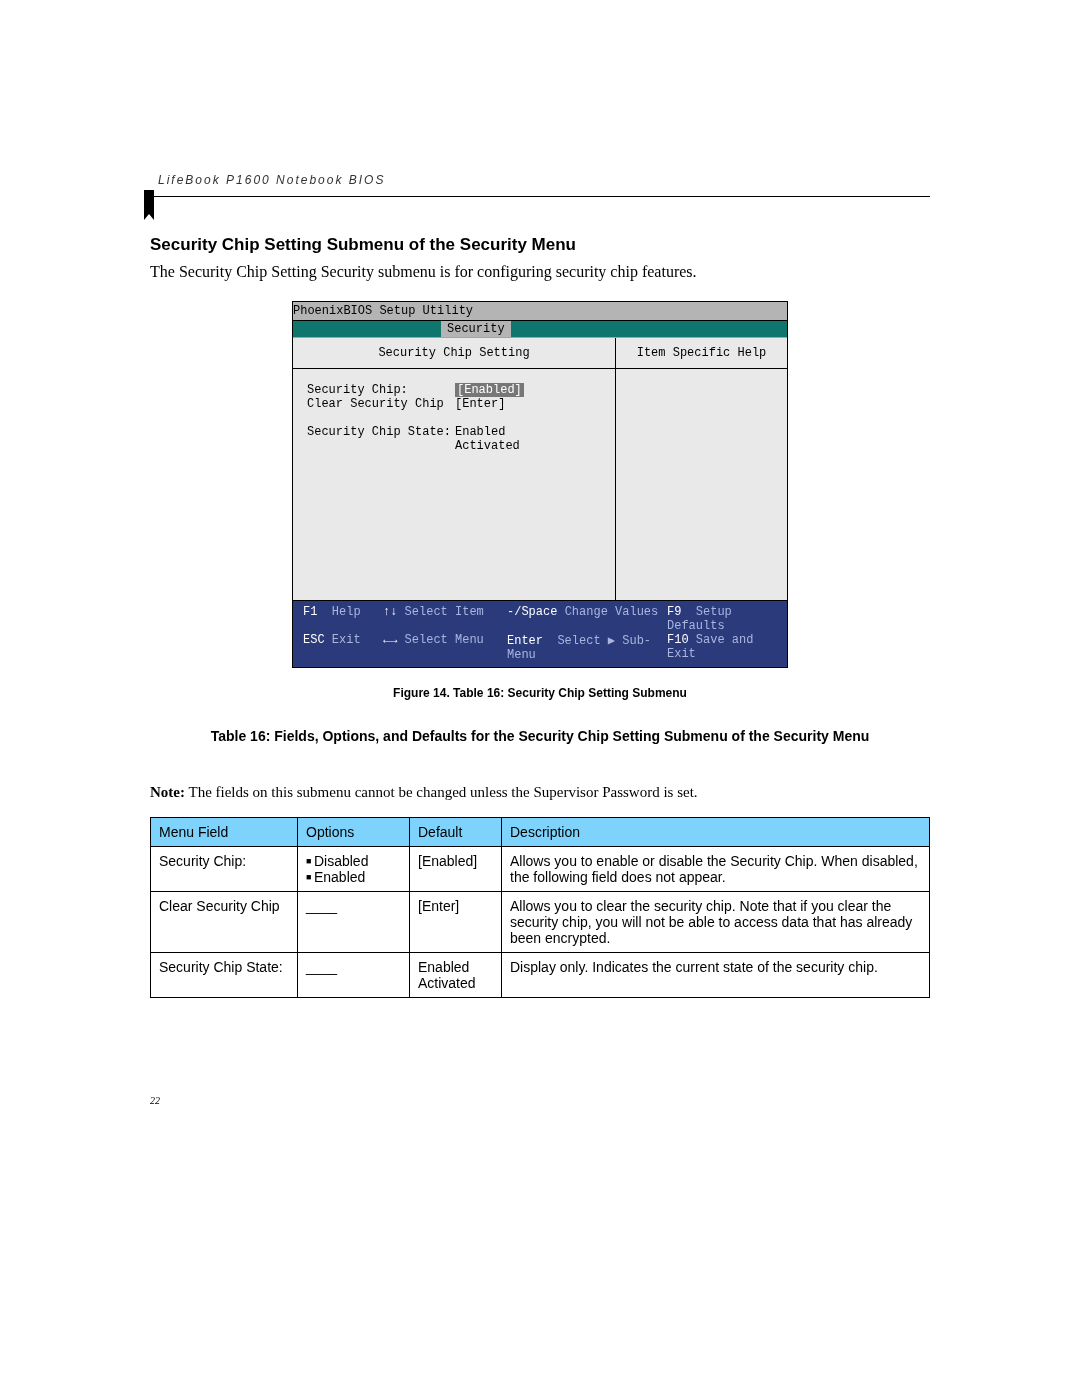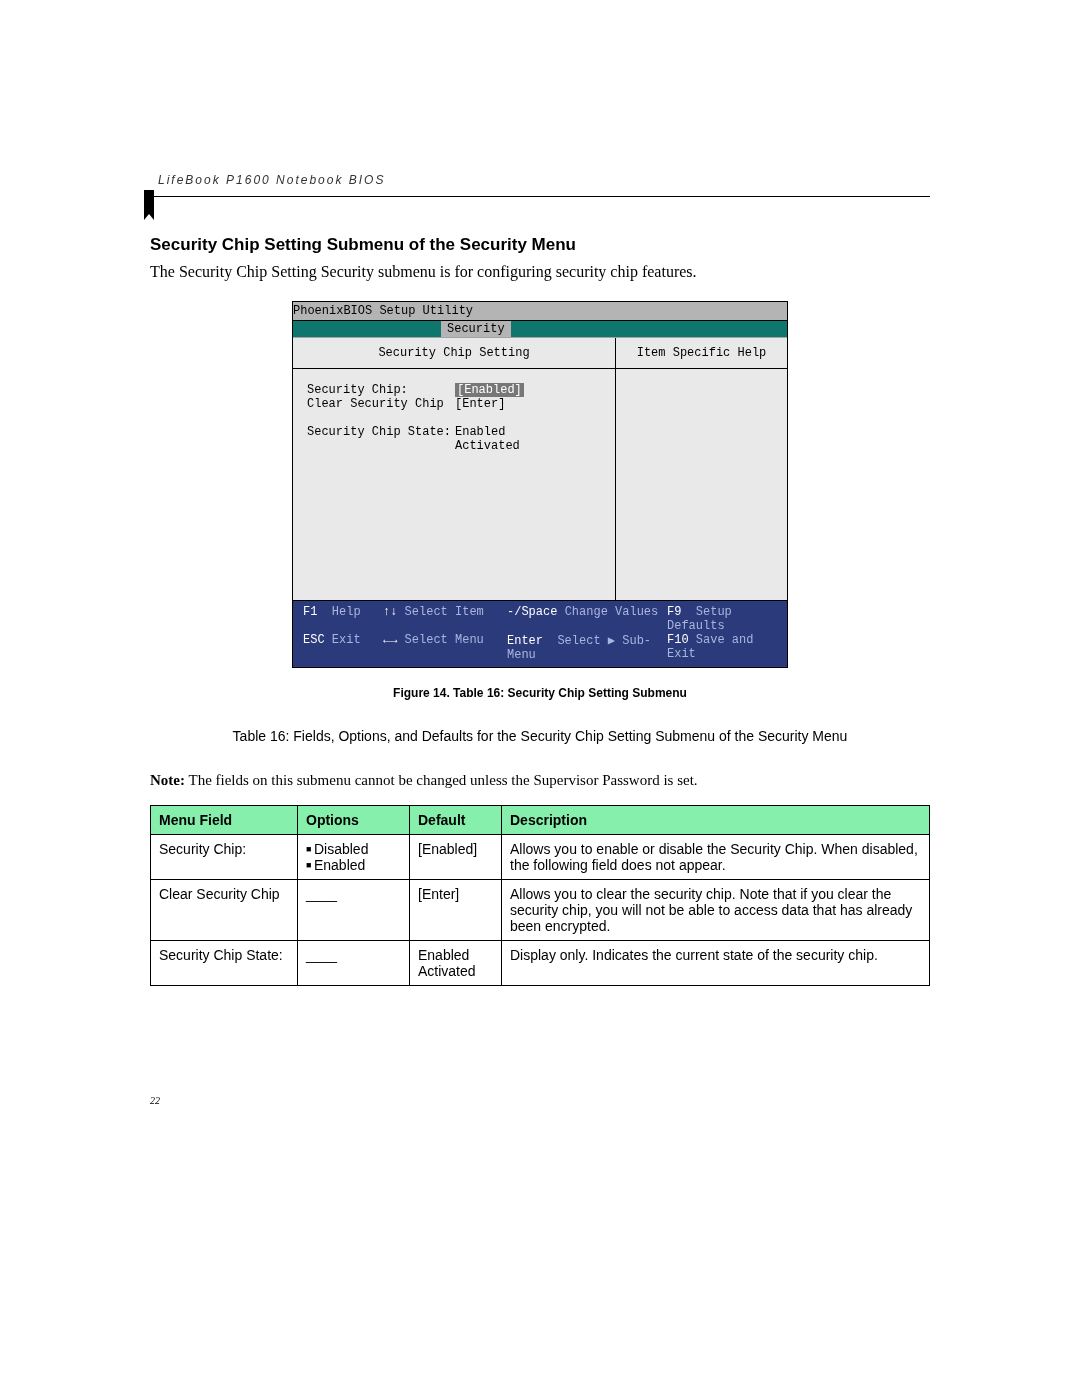--- a/index.html
+++ b/index.html
@@ -141,45 +141,45 @@
     text-align: center;
     font-family: Arial, Helvetica, sans-serif;
     font-weight: bold;
     font-size: 12px;
     margin-top: 18px;
     margin-bottom: 28px;
   }
   .table-title {
     text-align: center;
     font-family: Arial, Helvetica, sans-serif;
-    font-weight: normal;
+    font-weight: bold;
     font-size: 14px;
-    margin-bottom: 28px;
+    margin-bottom: 40px;
   }
   .note-text {
     font-family: Georgia, 'Times New Roman', serif;
     font-size: 15px;
     margin-bottom: 16px;
   }
   .note-label { font-weight: bold; }
   table.fields {
     border-collapse: collapse;
     width: 100%;
     font-family: Arial, Helvetica, sans-serif;
     font-size: 14px;
   }
   table.fields th, table.fields td {
     border: 1px solid #000;
     padding: 6px 8px;
     text-align: left;
     vertical-align: top;
   }
   table.fields th {
-    font-weight: bold;
-    background: #86efac;
+    font-weight: normal;
+    background: #7dd3fc;
   }
   .col-mf { width: 130px; }
   .col-opt { width: 95px; }
   .col-def { width: 75px; }
   .blank-cell { text-align: center; }
   .opts { list-style: none; padding: 0; margin: 0; }
   .opts li::before { content: "■ "; font-size: 9px; position: relative; top: -2px; }
   .page-number {
     position: absolute;
     left: 150px;

